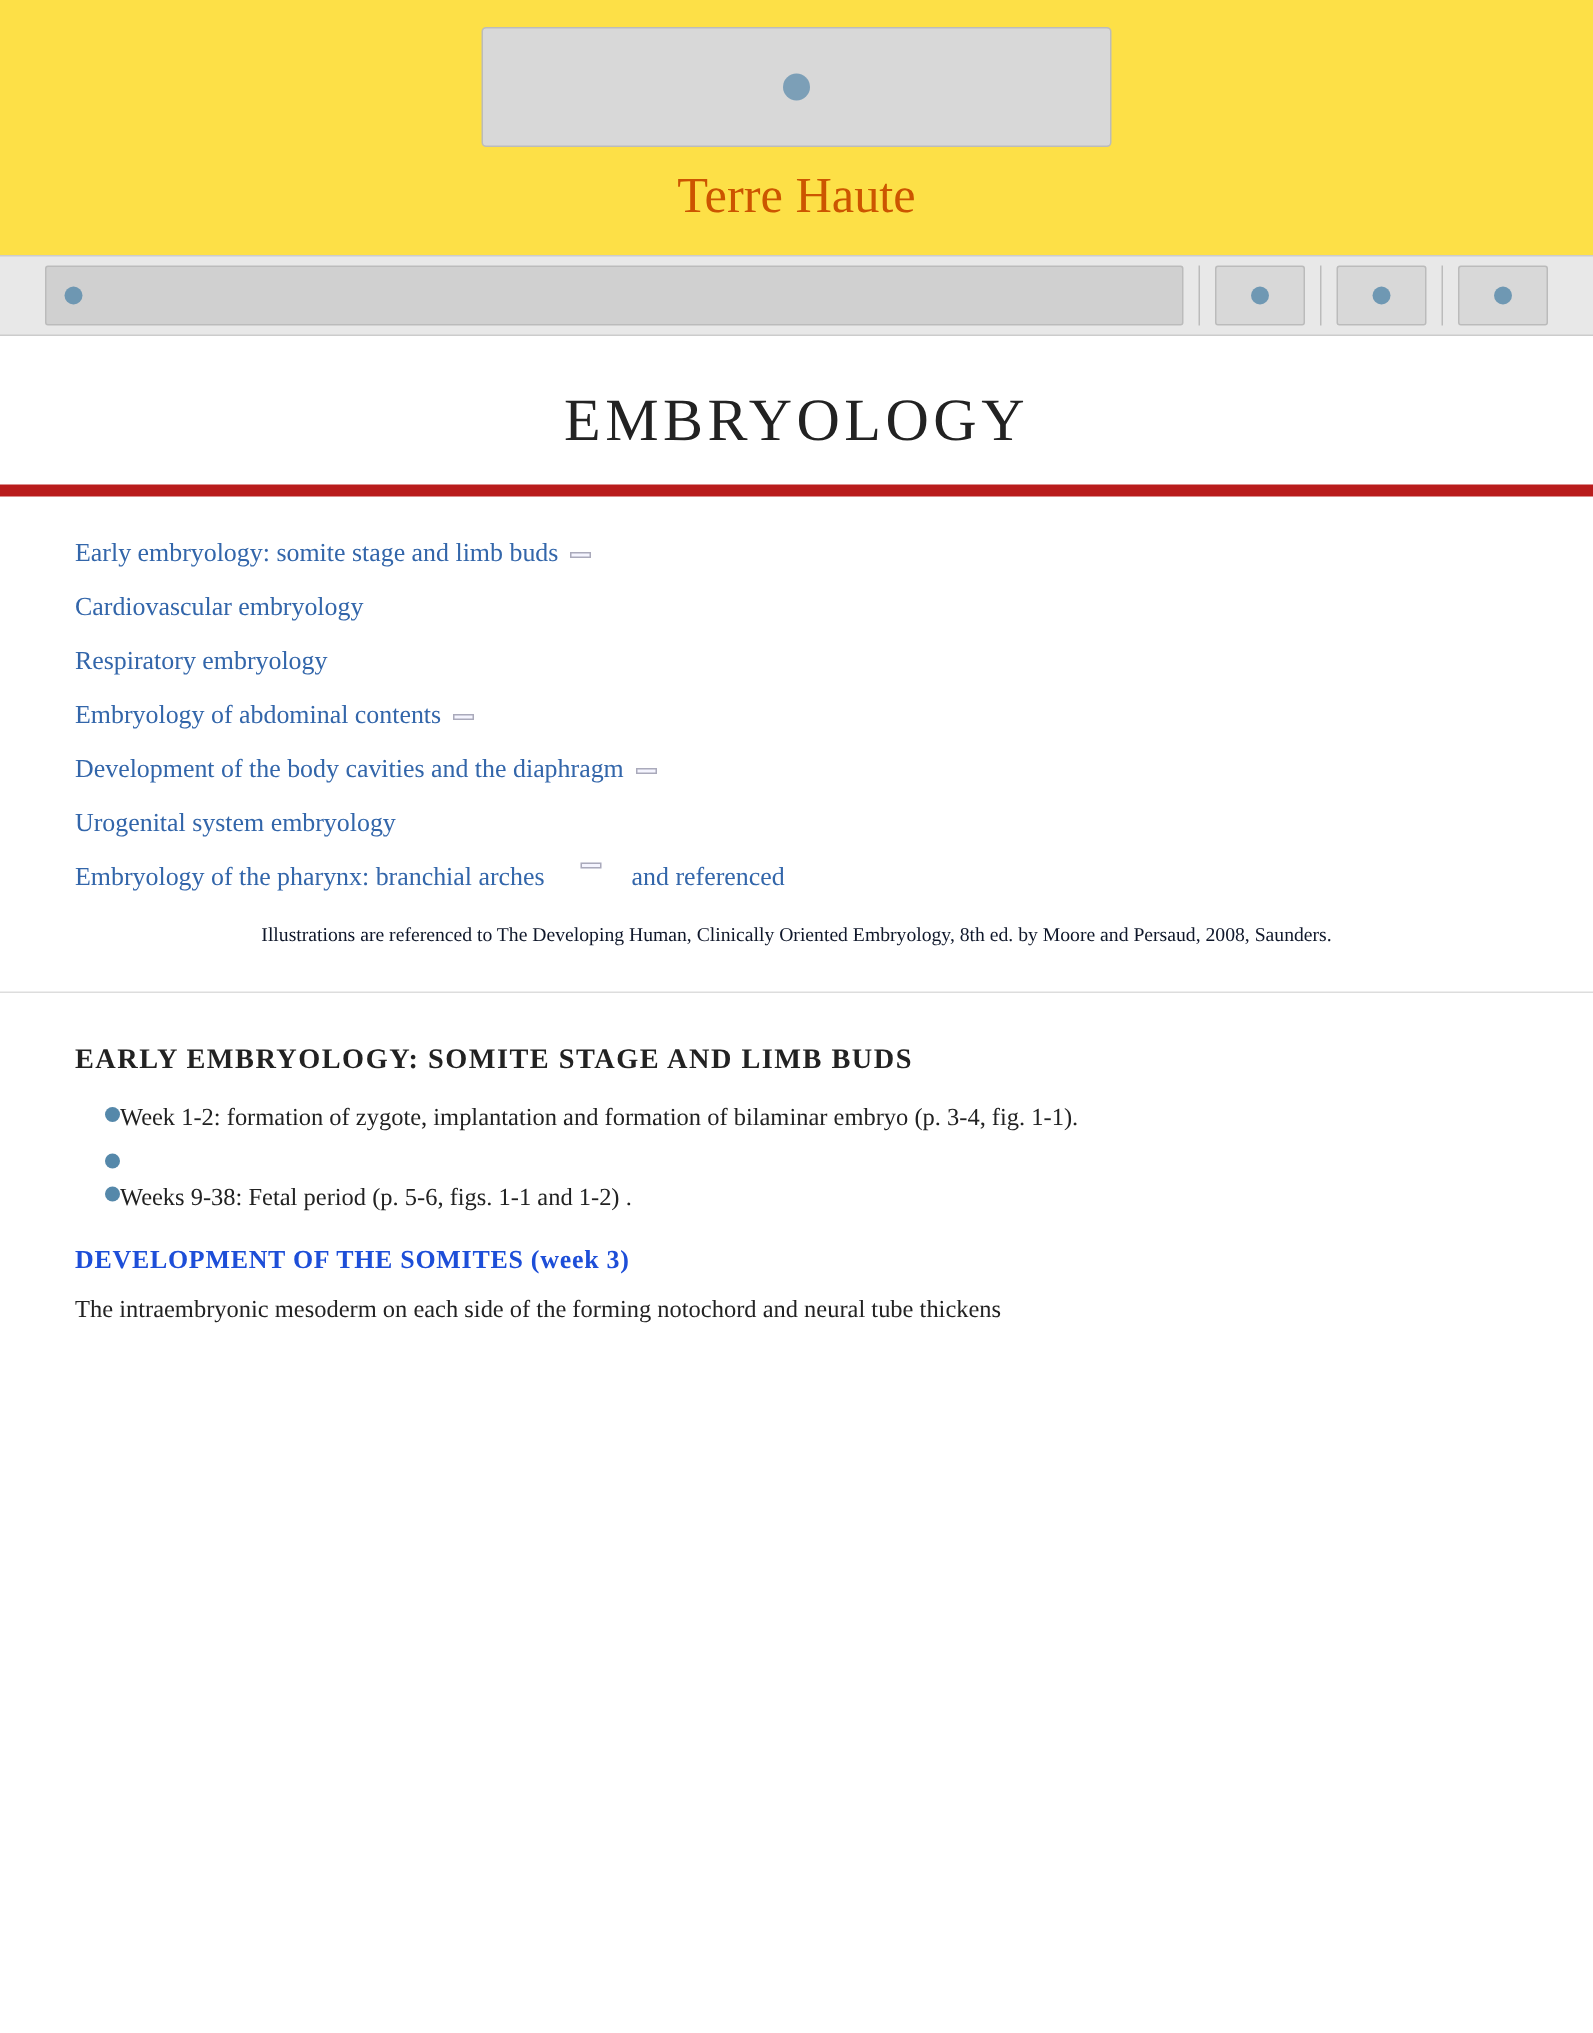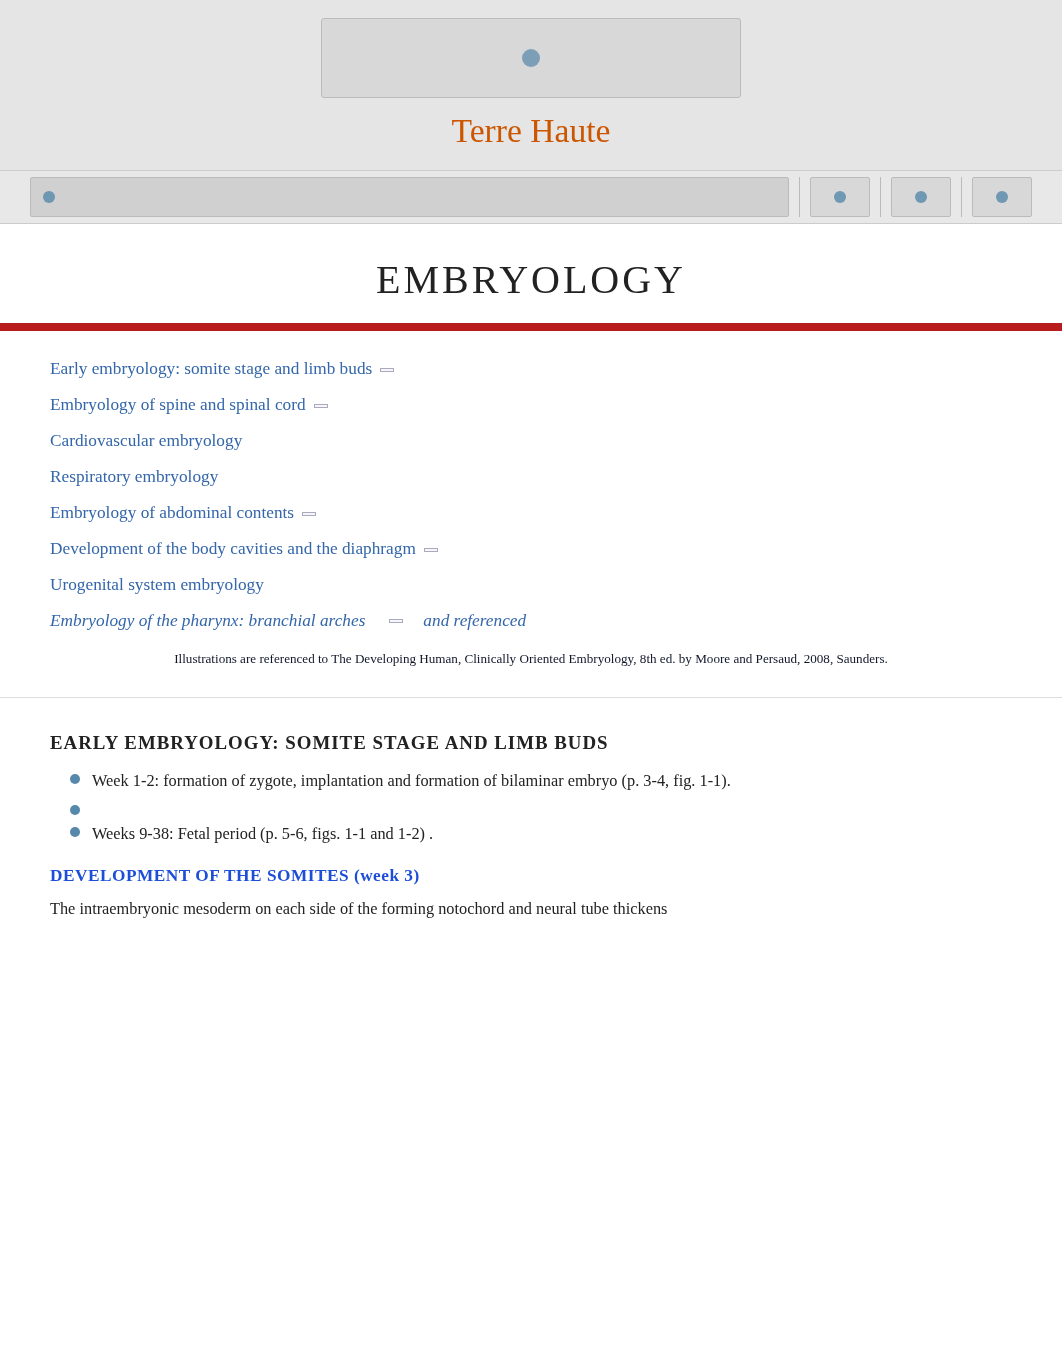--- a/index.html
+++ b/index.html
@@ -9,21 +9,21 @@
       color: #222;
       width: 1062px;
     }
 
     
     .header-top {
       display: flex;
       flex-direction: column;
       align-items: center;
       padding: 18px 0 10px 0;
-      background: #e5e5e5;
+      background: #fde047;
     }
 
     .header-image-box {
       width: 420px;
       height: 80px;
       background: #d8d8d8;
       border: 1px solid #bbb;
       border-radius: 3px;
       display: flex;
       align-items: center;
@@ -139,23 +139,22 @@
       vertical-align: middle;
     }
 
     .toc-row {
       display: block;
       margin-bottom: 16px;
     }
 
     .toc-inline {
       display: inline-flex;
-      align-items: center;
+      align-items: flex-start;
       gap: 20px;
-      font-style: italic;
     }
 
     .toc-note {
       text-align: center;
       font-size: 0.82em;
       color: #0f172a;
       margin: 18px 60px 18px 60px;
       line-height: 1.5;
     }
 
@@ -175,21 +174,21 @@
     }
 
     .bullet-list {
       margin-left: 20px;
       margin-bottom: 18px;
     }
 
     .bullet-item {
       display: flex;
       align-items: flex-start;
-      gap: 12px;
+      gap: 0;
       margin-bottom: 6px;
       font-size: 1.02em;
       line-height: 1.55;
     }
 
     .bullet-dot {
       width: 10px;
       height: 10px;
       background: #5588aa;
       border-radius: 50%;
@@ -244,24 +243,20 @@
   <h1 class="page-title">EMBRYOLOGY</h1>
 </div>
 
 <div class="toc-section">
 
   <div class="toc-row">
     <span class="toc-link">Early embryology: somite stage and limb buds</span>
     <span class="toc-link-box"></span>
   </div>
 
-  <div class="toc-row">
-    <span class="toc-link">Embryology of spine and spinal cord</span>
-    <span class="toc-link-box"></span>
-  </div>
 
   <div class="toc-row">
     <span class="toc-link">Cardiovascular embryology</span>
   </div>
 
   <div class="toc-row">
     <span class="toc-link">Respiratory embryology</span>
   </div>
 
   <div class="toc-row">

